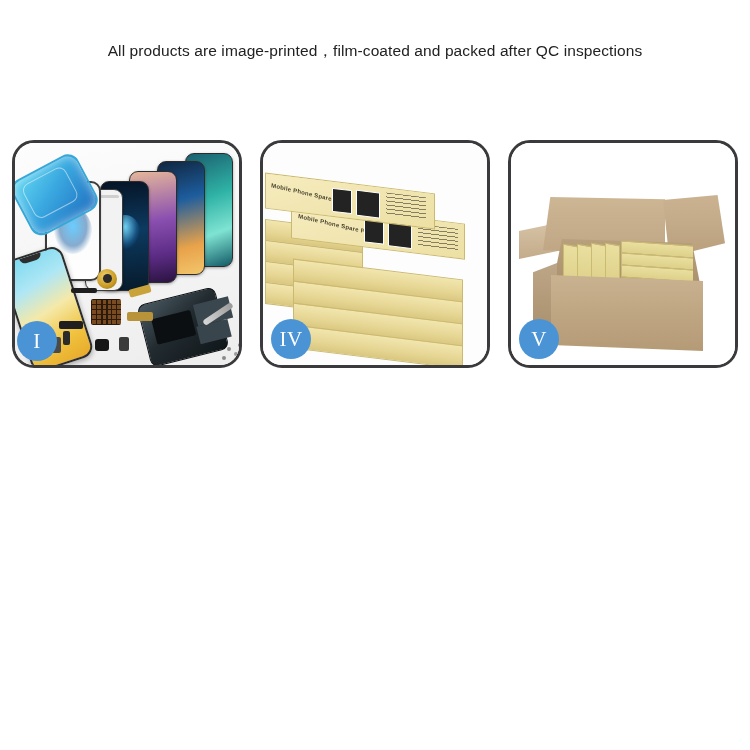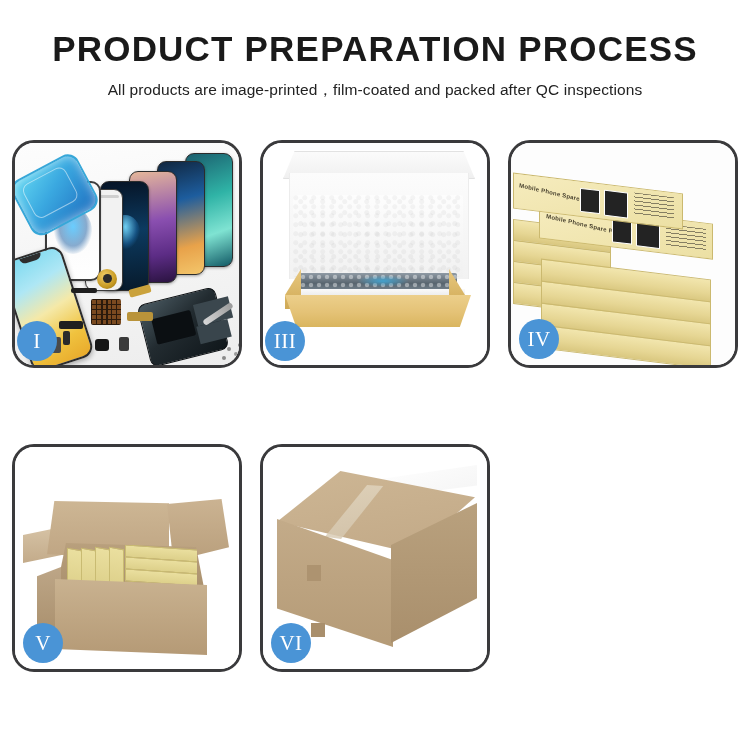--- a/index.html
+++ b/index.html
@@ -393,21 +393,20 @@
   .c6-bgwhite {
     position:absolute; left:108px; top:18px; width:106px; height:34px;
     background: linear-gradient(160deg,#ffffff,#f4f4f4);
     clip-path: polygon(12% 40%, 100% 0, 100% 60%, 0 100%);
   }
 </style>
 </head>
 <body>
 
 <div class="header">
-  <div class="title">PRODUCT PREPARATION PROCESS</div>
   <div class="subtitle">All products are image-printed，film-coated and packed after QC inspections</div>
 </div>
 
 <div class="grid">
 
   <div class="panel">
     <div class="panel-inner">
       <div class="p1bg"></div>
 
       <div class="phone-fan">
@@ -442,36 +441,20 @@
       <div class="part pt-sim"></div>
       <div class="part pt-cam"></div>
       <div class="part pt-bat"></div>
       <div class="part pt-screws"></div>
       <div class="part pt-tool"></div>
     </div>
     <div class="badge">I</div>
   </div>
 
 
-  <div class="panel">
-    <div class="panel-inner">
-      <div class="p3bg"></div>
-      <div class="b3-lid"></div>
-      <div class="b3-back"></div>
-      <div class="b3-foam"></div>
-      <div class="b3-prod">
-        <div class="bl"></div>
-      </div>
-      <div class="b3-innerlip"></div>
-      <div class="b3-side-l"></div>
-      <div class="b3-side-r"></div>
-      <div class="b3-front"></div>
-    </div>
-    <div class="badge">III</div>
-  </div>
 
   <div class="panel row2">
     <div class="panel-inner">
       <div class="p4bg"></div>
       <div class="stack">
 
         <div class="sbox" style="left:2px;  top:82px;  width:96px; height:20px; transform:skewY(7deg);"></div>
         <div class="sbox" style="left:2px;  top:103px; width:96px; height:20px; transform:skewY(7deg);"></div>
         <div class="sbox" style="left:2px;  top:124px; width:96px; height:20px; transform:skewY(7deg);"></div>
         <div class="sbox" style="left:2px;  top:145px; width:96px; height:20px; transform:skewY(7deg);"></div>
@@ -517,27 +500,14 @@
         <div class="yb" style="left:60px; top:2px;  width:72px; height:11px; transform:skewY(4deg);"></div>
         <div class="yb" style="left:60px; top:14px; width:72px; height:11px; transform:skewY(4deg);"></div>
         <div class="yb" style="left:60px; top:26px; width:72px; height:11px; transform:skewY(4deg);"></div>
       </div>
       <div class="c5-side"></div>
       <div class="c5-front"></div>
     </div>
     <div class="badge">V</div>
   </div>
 
-  <div class="panel row2">
-    <div class="panel-inner">
-      <div class="p6bg"></div>
-      <div class="c6-bgwhite"></div>
-      <div class="c6-top"></div>
-      <div class="c6-tape"></div>
-      <div class="c6-left"></div>
-      <div class="c6-right"></div>
-      <div class="c6-notch1"></div>
-      <div class="c6-notch2"></div>
-    </div>
-    <div class="badge">VI</div>
-  </div>
 
 </div>
 
 </body></html>

